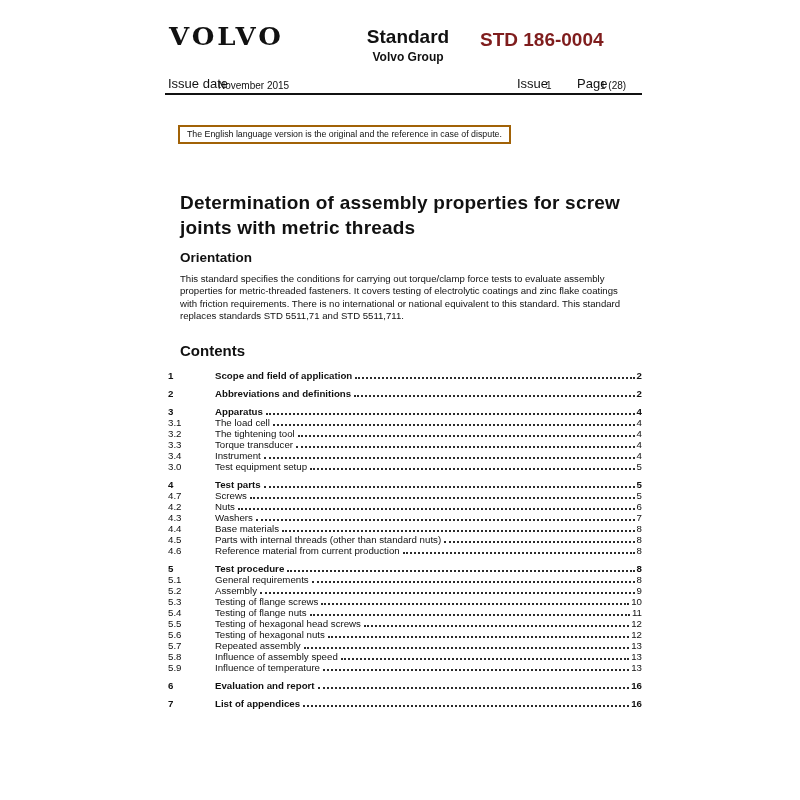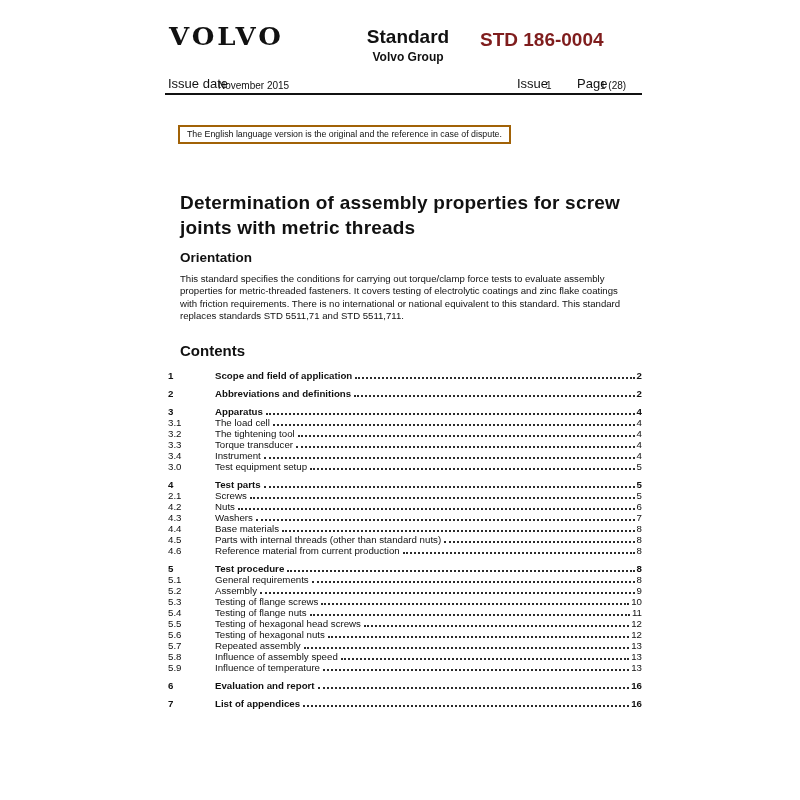--- a/index.html
+++ b/index.html
@@ -227,21 +227,21 @@
         <span class="toc-dots"></span>
         <span class="toc-page">5</span>
       </div>
       <div class="toc-row bold">
         <span class="toc-num">4</span>
         <span class="toc-label">Test parts</span>
         <span class="toc-dots"></span>
         <span class="toc-page">5</span>
       </div>
       <div class="toc-row">
-        <span class="toc-num">2.1</span>
+        <span class="toc-num">4.7</span>
         <span class="toc-label">Screws</span>
         <span class="toc-dots"></span>
         <span class="toc-page">5</span>
       </div>
       <div class="toc-row">
         <span class="toc-num">4.2</span>
         <span class="toc-label">Nuts</span>
         <span class="toc-dots"></span>
         <span class="toc-page">6</span>
       </div>

